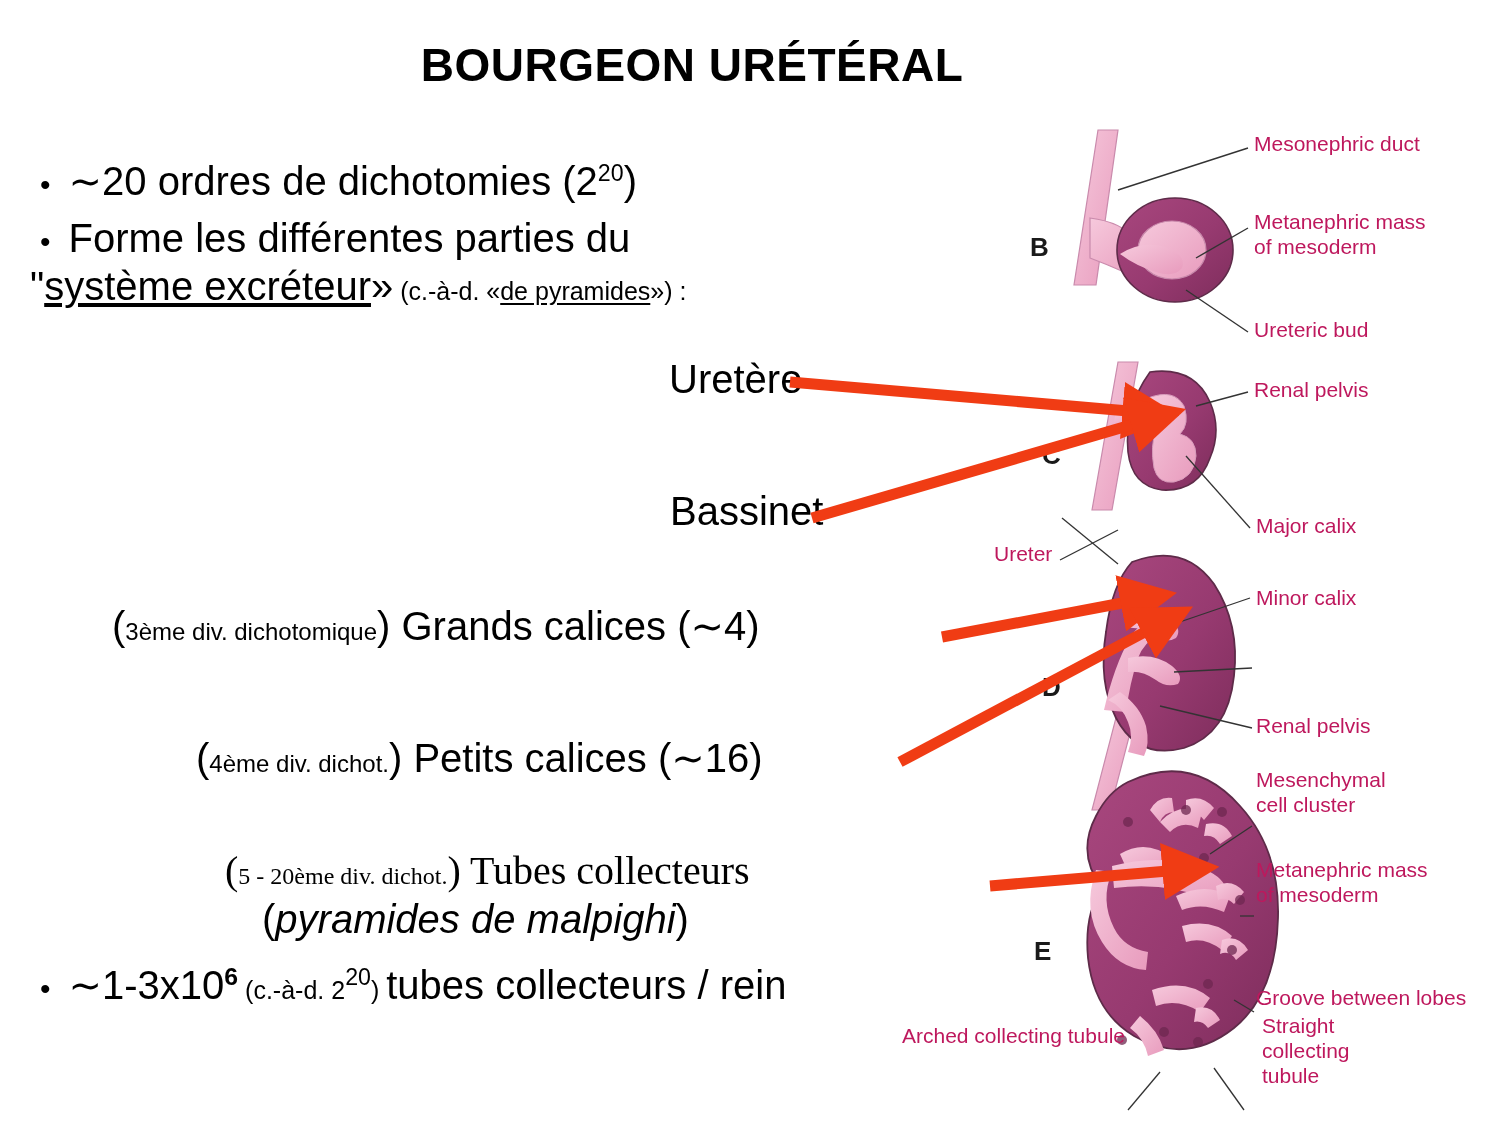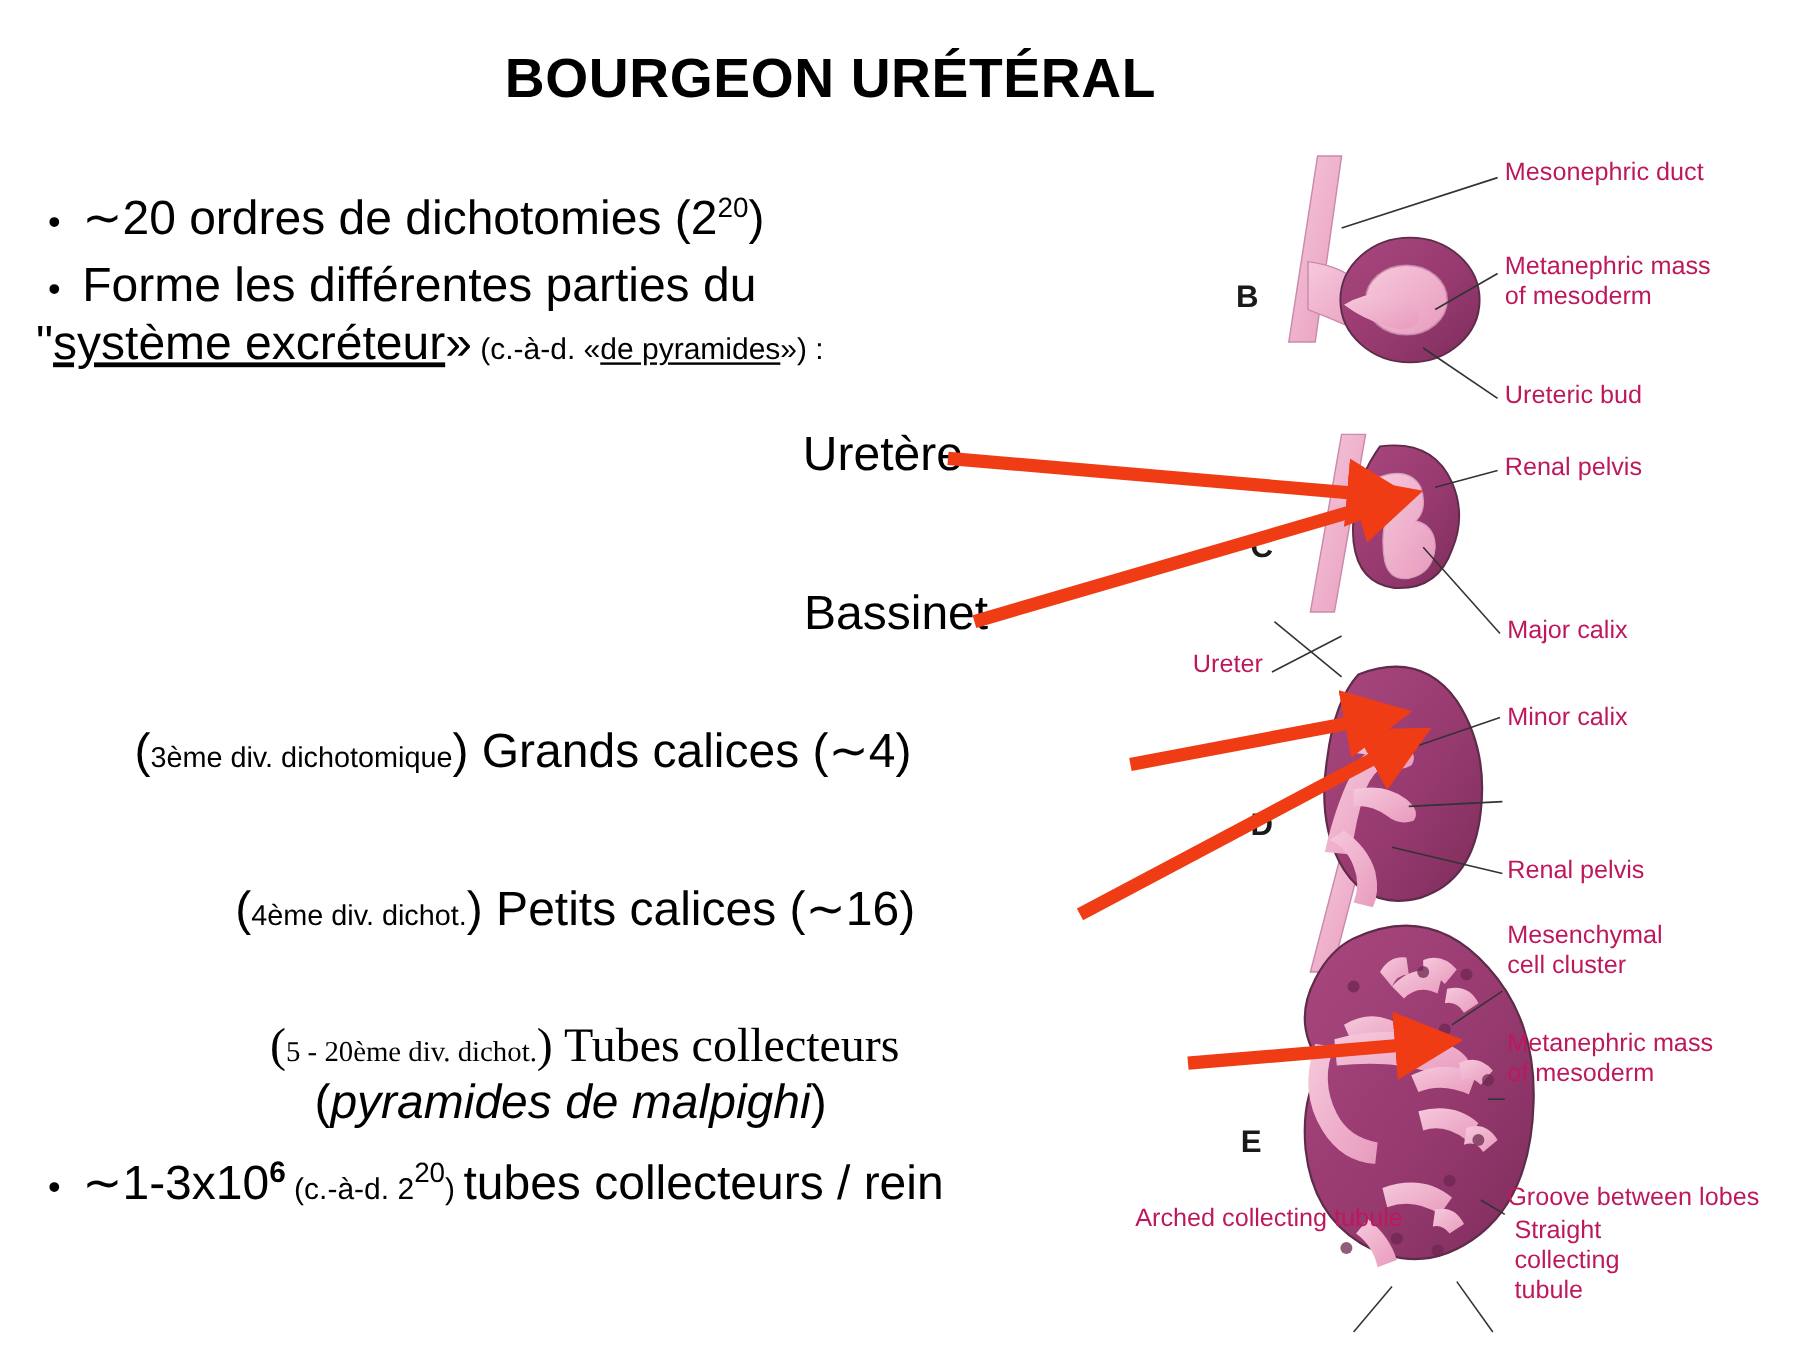--- a/index.html
+++ b/index.html
@@ -251,21 +251,21 @@
   
   <div class="fig-label" style="left:256px; top:476px;">Minor calix</div>
   <div class="fig-label" style="left:256px; top:604px;">Renal pelvis</div>
 
   
   <div class="fig-label" style="left:256px; top:658px;">Mesenchymal
 cell cluster</div>
   <div class="fig-label" style="left:256px; top:748px;">Metanephric mass
 of mesoderm</div>
   <div class="fig-label" style="left:256px; top:876px;">Groove between lobes</div>
-  <div class="fig-label" style="left:-98px; top:894px;margin-left:44px;">Arched collecting tubule</div>
+  <div class="fig-label" style="left:-98px; top:914px;">Arched collecting tubule</div>
   <div class="fig-label" style="left:262px; top:904px;">Straight
 collecting
 tubule</div>
 </div>
 
 <svg id="arrow-layer">
   <defs>
     <marker id="ah" markerWidth="5.2" markerHeight="5.2" refX="1.6" refY="2.6" orient="auto">
       <path d="M0,0 L5.2,2.6 L0,5.2 Z" fill="#F03C14"></path>
     </marker>

